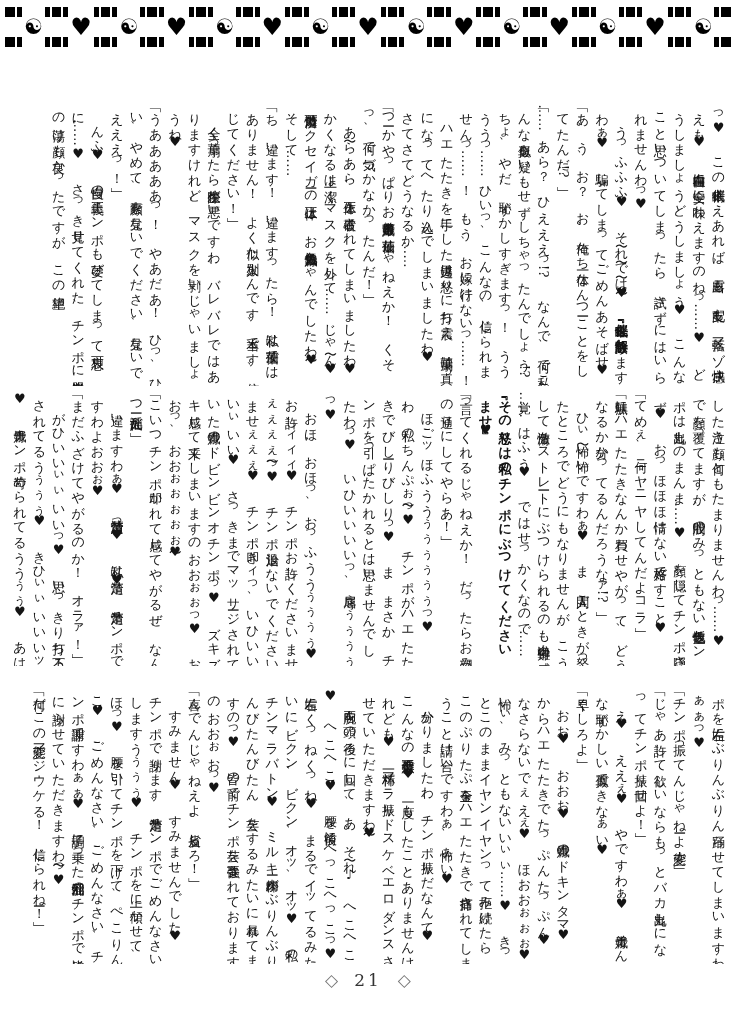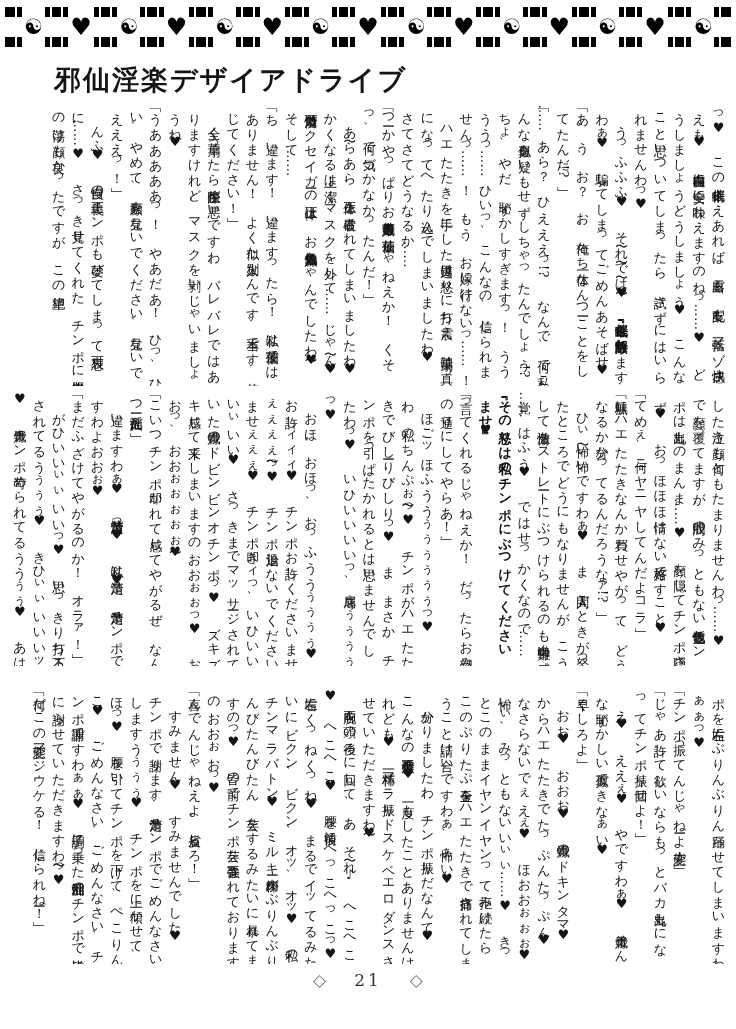--- a/index.html
+++ b/index.html
@@ -38,21 +38,21 @@
   #block2{top:391px;height:275px;}
   #block3{top:688px;height:276px;}
   p.para{margin:0;padding:0;}
   p.para.indent{text-indent:1em;}
   p.para b{font-weight:bold;}
   
   .footer{
     position:absolute;top:970px;left:0;width:100%;text-align:center;
     font-size:17px;color:#777;
   }
-  .footer .num{color:#333;margin:0 28px;letter-spacing:3px;}
+  .footer .num{color:#333;margin:0 16px;letter-spacing:3px;}
 </style>
 </head>
 <body>
 
 <div class="page">
 
   <div class="top-border">
       <div class="bars"></div>
       <div class="bdot"></div>
       <div class="bglyph yinyang">☯</div>
@@ -109,21 +109,20 @@
       <div class="bdot"></div>
       <div class="bglyph heart">♥</div>
       <div class="bdot"></div>
       <div class="bars"></div>
       <div class="bdot"></div>
       <div class="bglyph yinyang">☯</div>
       <div class="bdot"></div>
       <div class="bars"></div>
     </div>
 
-  <div class="title">邪仙淫楽デザイアドライブ</div>
 
   <div class="vblock" id="block1">
       <p class="para"><span>っ♥　この催眠術さえあれば、露出も、支配も、転落マゾ快感さえも♥　自由自在に安全に味わえますのねっ……♥　どうしましょうどうしましょう♥　こんなこと思いついてしまったら、試さずにはいられませんわっ♥</span></p>
       <p class="para indent"><span>うっふふふ♥　そ〜れ〜で〜は〜♥　</span><b>『催眠を解除』</b><span>致しますわぁ♥　騙してしまってごめんあそばせ♥</span></p>
       <p class="para"><span>「あ、う、お？　お、俺たち一体なんつーことをしてたんだ!?」</span></p>
       <p class="para"><span>「……あら？　ひえええっ!?　なんで、何で私こんな真似を疑いもせずしちゃったんでしょう!?　ちょ、やだ、恥ずかしすぎますっ！　ううううっ……ひいっ、こんなの、信じられませんっ……！　もう、お嫁に行けないっ……！」</span></p>
       <p class="para indent"><span>ハエたたきを手にした男達は怒りに打ち震え、華扇は真っ赤になってへたり込んでしまいましたわ♥　さてさてどうなるか……</span></p>
       <p class="para"><span>「つーかやっぱりお前等青娥娘々と茨華仙じゃねえか！　くそっ、何で気づかなかったんだ！」</span></p>
       <p class="para indent"><span>あ〜らあら、正体を看破されてしまいましたわ♥　かくなる上は潔くマスクを外して……じゃ〜ん♥　清楚可憐カクセイガーの正体は、お色気仙人青娥ちゃんでしたわ〜♥　そして……</span></p>
       <p class="para"><span>「ち、違います！　違いますったら！　私は茨華仙ではありません！　よく似た別人なんです、本当です、信じてください！」</span></p>

